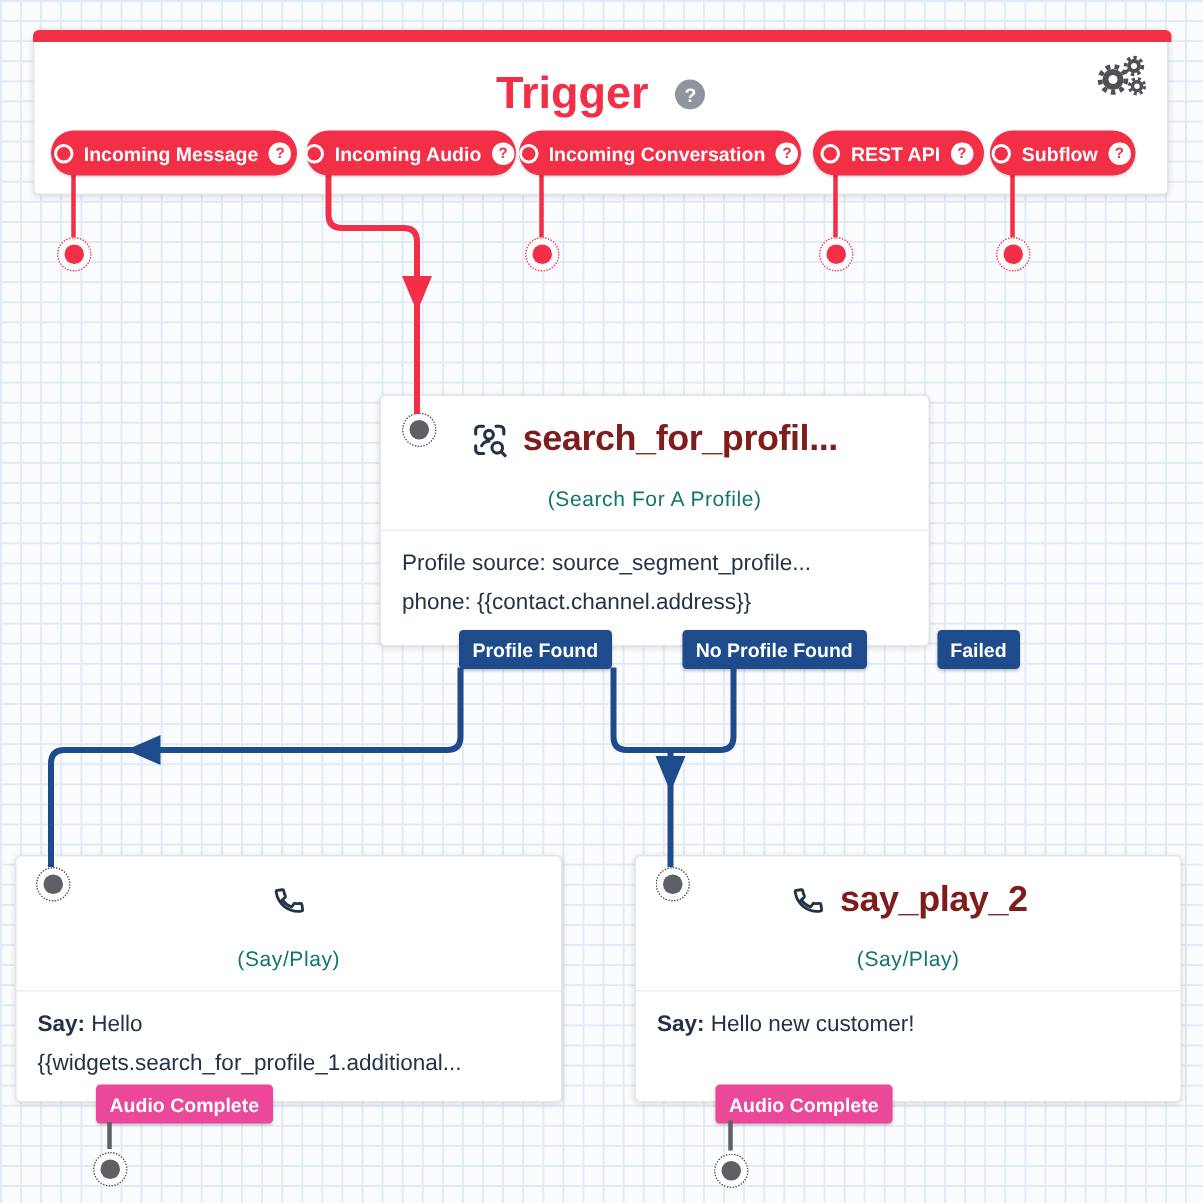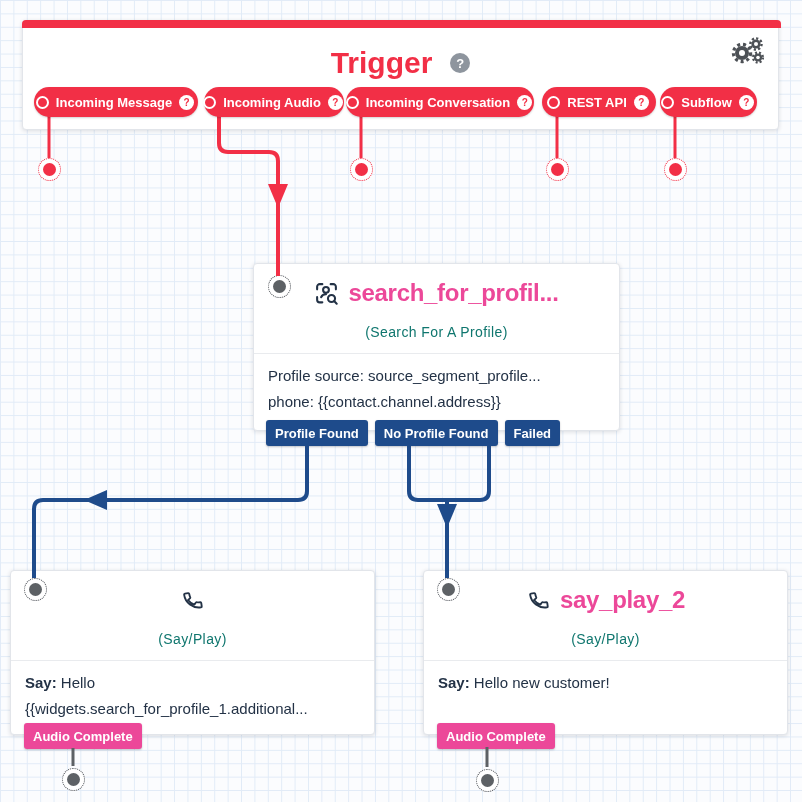--- a/index.html
+++ b/index.html
@@ -13,31 +13,31 @@
     background-size:13.4px 13.4px;
   }
   
   #wires{position:absolute; left:0; top:0; width:802px; height:802px; z-index:3; pointer-events:none;}
   
   .card{
     position:absolute; background:#fff; border:1px solid #e2e5ea; border-radius:4px;
     box-shadow:0 1px 4px rgba(18,28,45,.14); z-index:2; box-sizing:border-box;
   }
   .card-title-row{display:flex; justify-content:center; align-items:center; gap:9px; padding-top:12px; height:34px;}
-  .card-title{font-size:24px; font-weight:700; color:#ec4899; letter-spacing:-.3px; white-space:nowrap;}
+  .card-title{font-size:24px; font-weight:700; color:#7f1d1d; letter-spacing:-.3px; white-space:nowrap;}
   .card-subtitle{margin-top:14px; text-align:center; font-size:14px; color:#0f766e; letter-spacing:.4px;}
   .card-divider{border:none; border-top:1px solid #e9ebee; margin:13px 0 0 0;}
   .card-body{padding:9px 14px 0 14px; font-size:15px; line-height:26px; color:#233246; white-space:nowrap; overflow:hidden;}
   .bold{font-weight:700;}
   
   .btn-row{position:absolute; left:12px; display:flex; gap:7px;}
   .t-btn{
     display:inline-flex; align-items:center; justify-content:center; height:26px; padding:0 9px;
     background:#1e4b8b; color:#fff; font-size:13px; font-weight:700; border-radius:3px;
-    border:none; font-family:inherit; white-space:nowrap; box-shadow:0 1px 2px rgba(18,28,45,.25);
+    border:none; font-family:inherit; white-space:nowrap; box-shadow:0 1px 2px rgba(18,28,45,.25);margin-left:40px;
   }
   .t-btn.gray{background:#ec4899;}
   
   .dot{
     position:absolute; width:23px; height:23px; border-radius:50%; background:#fff;
     display:flex; align-items:center; justify-content:center; z-index:4; box-sizing:border-box;
   }
   .dot .pip{width:13px; height:13px; border-radius:50%;}
   .dot.red{border:1.6px dotted #f22f46;}
   .dot.red .pip{background:#f22f46;}

